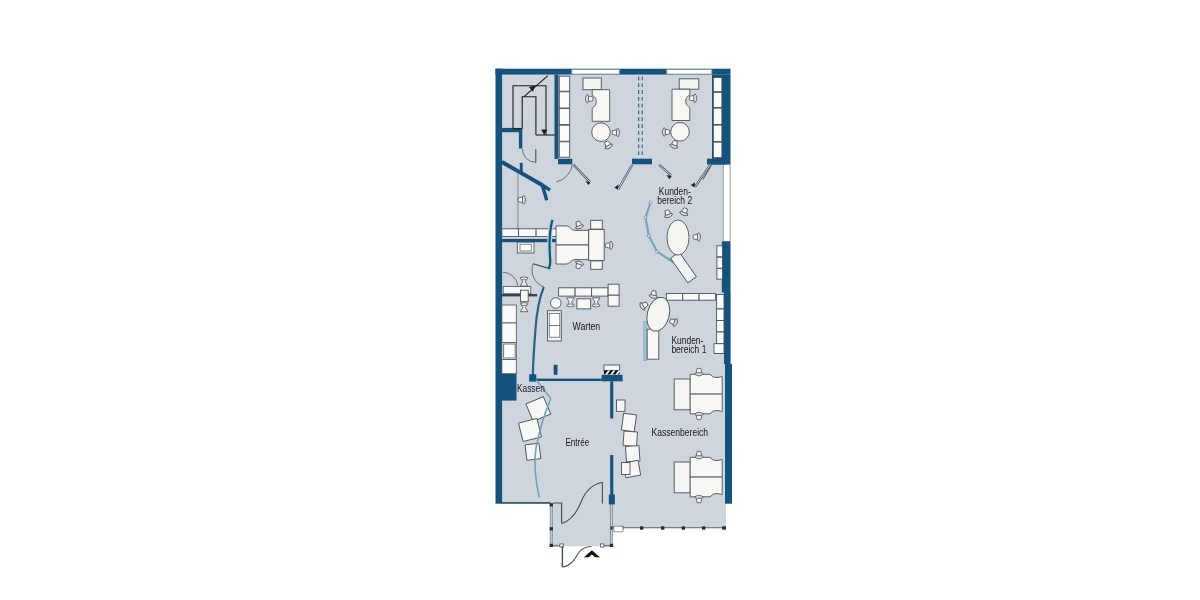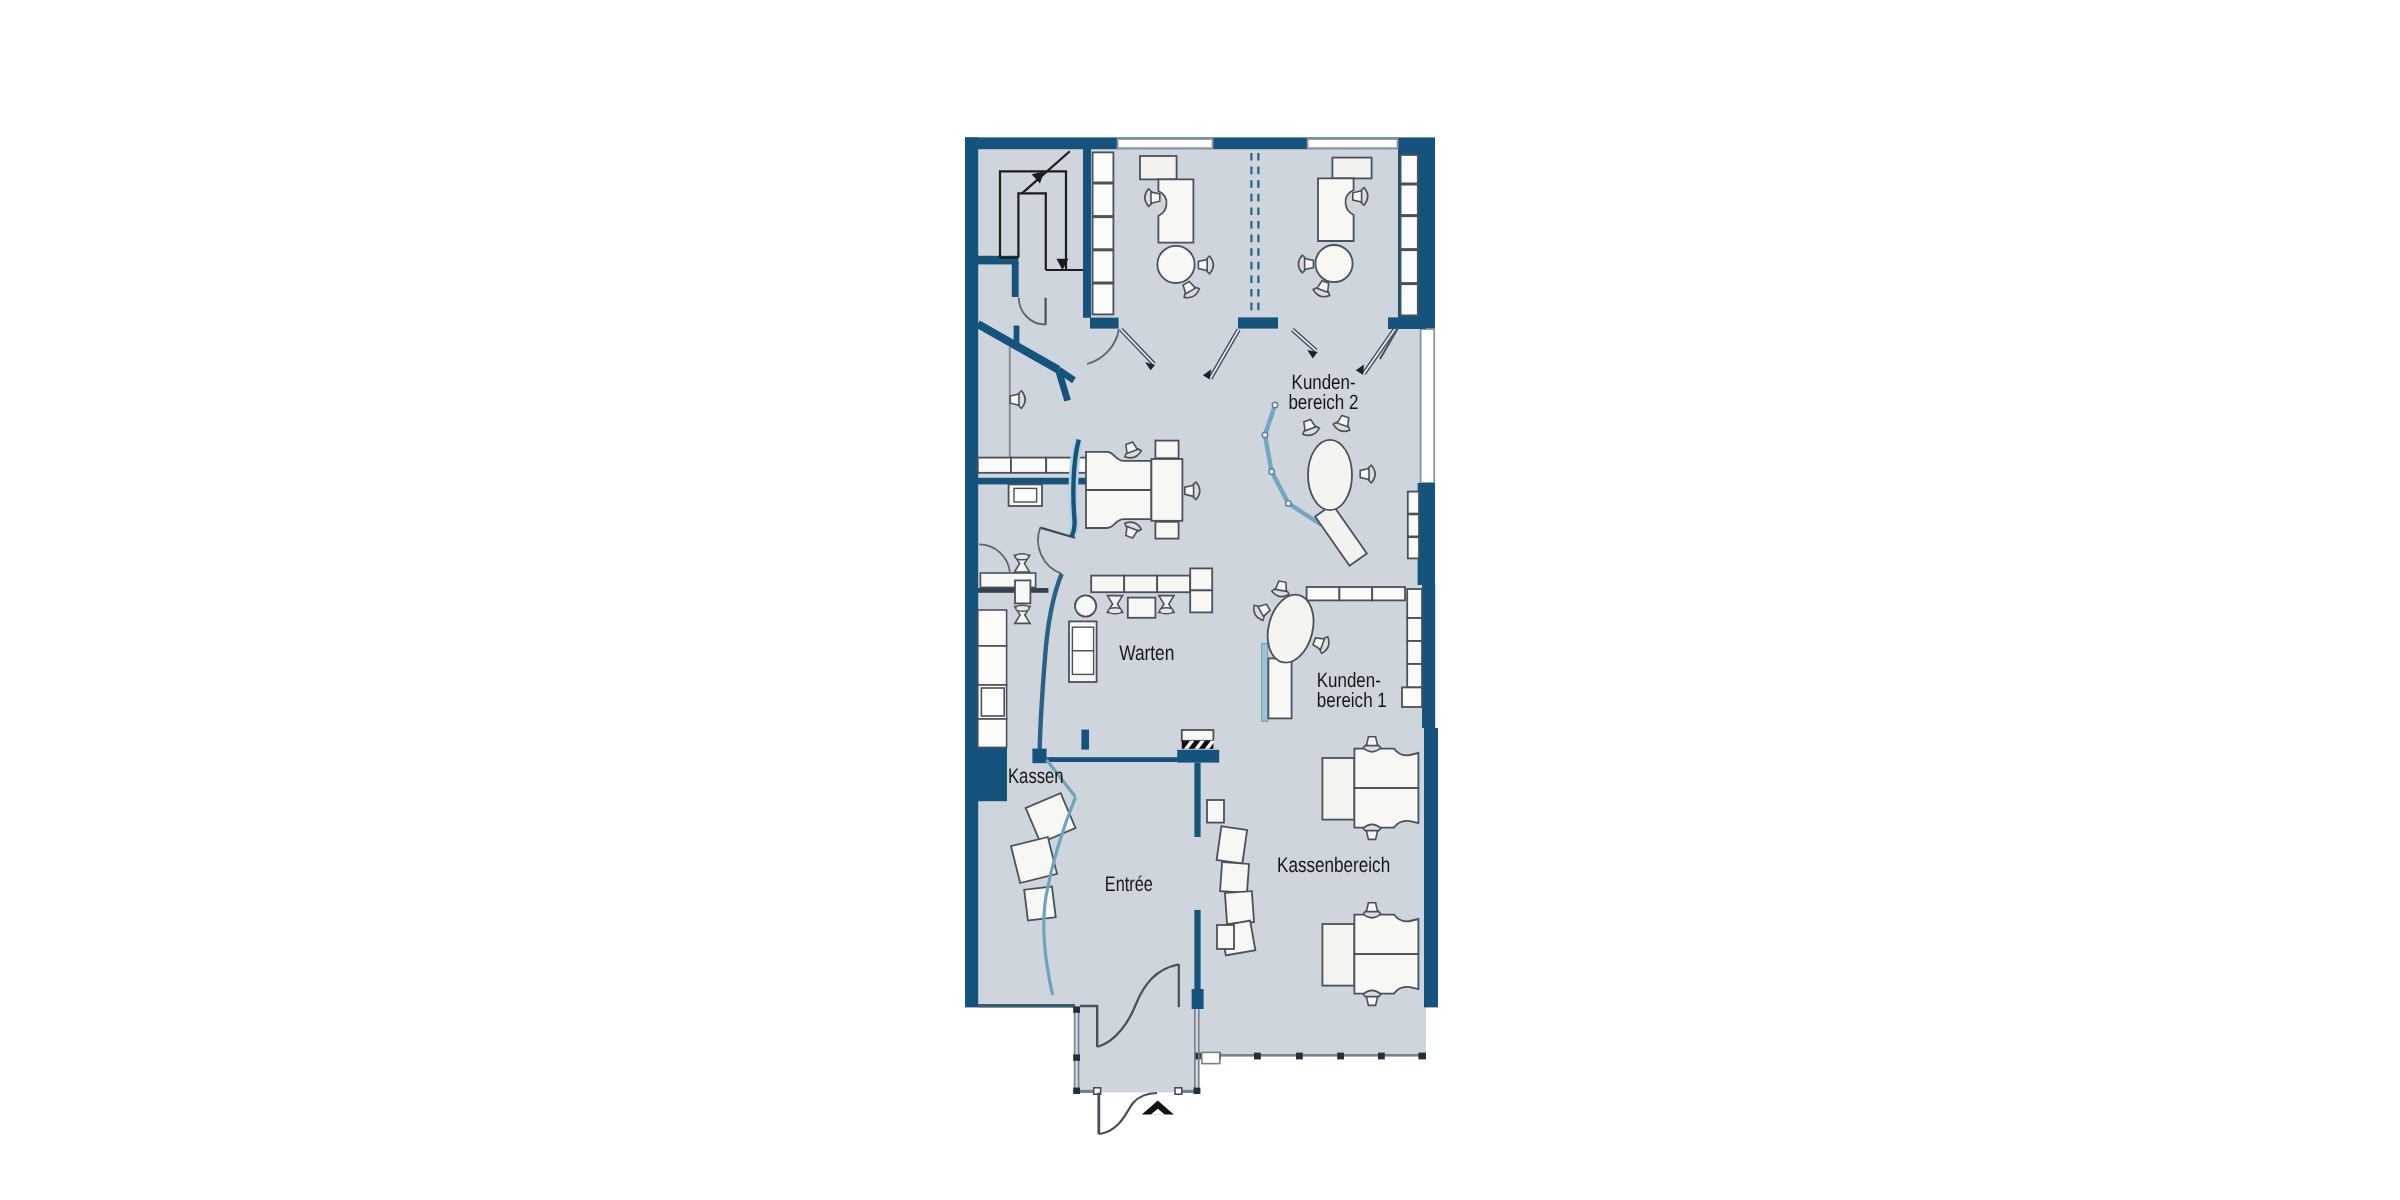--- a/index.html
+++ b/index.html
@@ -1,16 +1,16 @@
 <!DOCTYPE html>
 <html><head>
 <meta charset="utf-8">
 <style>
   html,body{margin:0;padding:0;background:#ffffff;}
-  .wrap{width:1112px;height:600px;position:relative;overflow:hidden;}
+  .wrap{width:1112px;height:600px;position:relative;overflow:hidden;padding-left:13px;}
   text{font-family:"Liberation Sans", sans-serif;fill:#161616;}
 </style>
 </head>
 <body>
 <div class="wrap">
 <svg width="1200" height="600" viewBox="0 0 1200 600">
 <defs>
   <g id="ch">
     <path d="M-4.4,-2.2 Q0,-6.0 4.4,-2.2 Q2.4,0.6 0,-0.4 Q-2.4,0.6 -4.4,-2.2 Z" fill="#dcdcd8" stroke="#49525c" stroke-width="0.8"></path>
     <path d="M-2.8,-1.0 L2.8,-1.0 L1.8,3.4 L-1.8,3.4 Z" fill="#f7f7f4" stroke="#49525c" stroke-width="0.8"></path>

